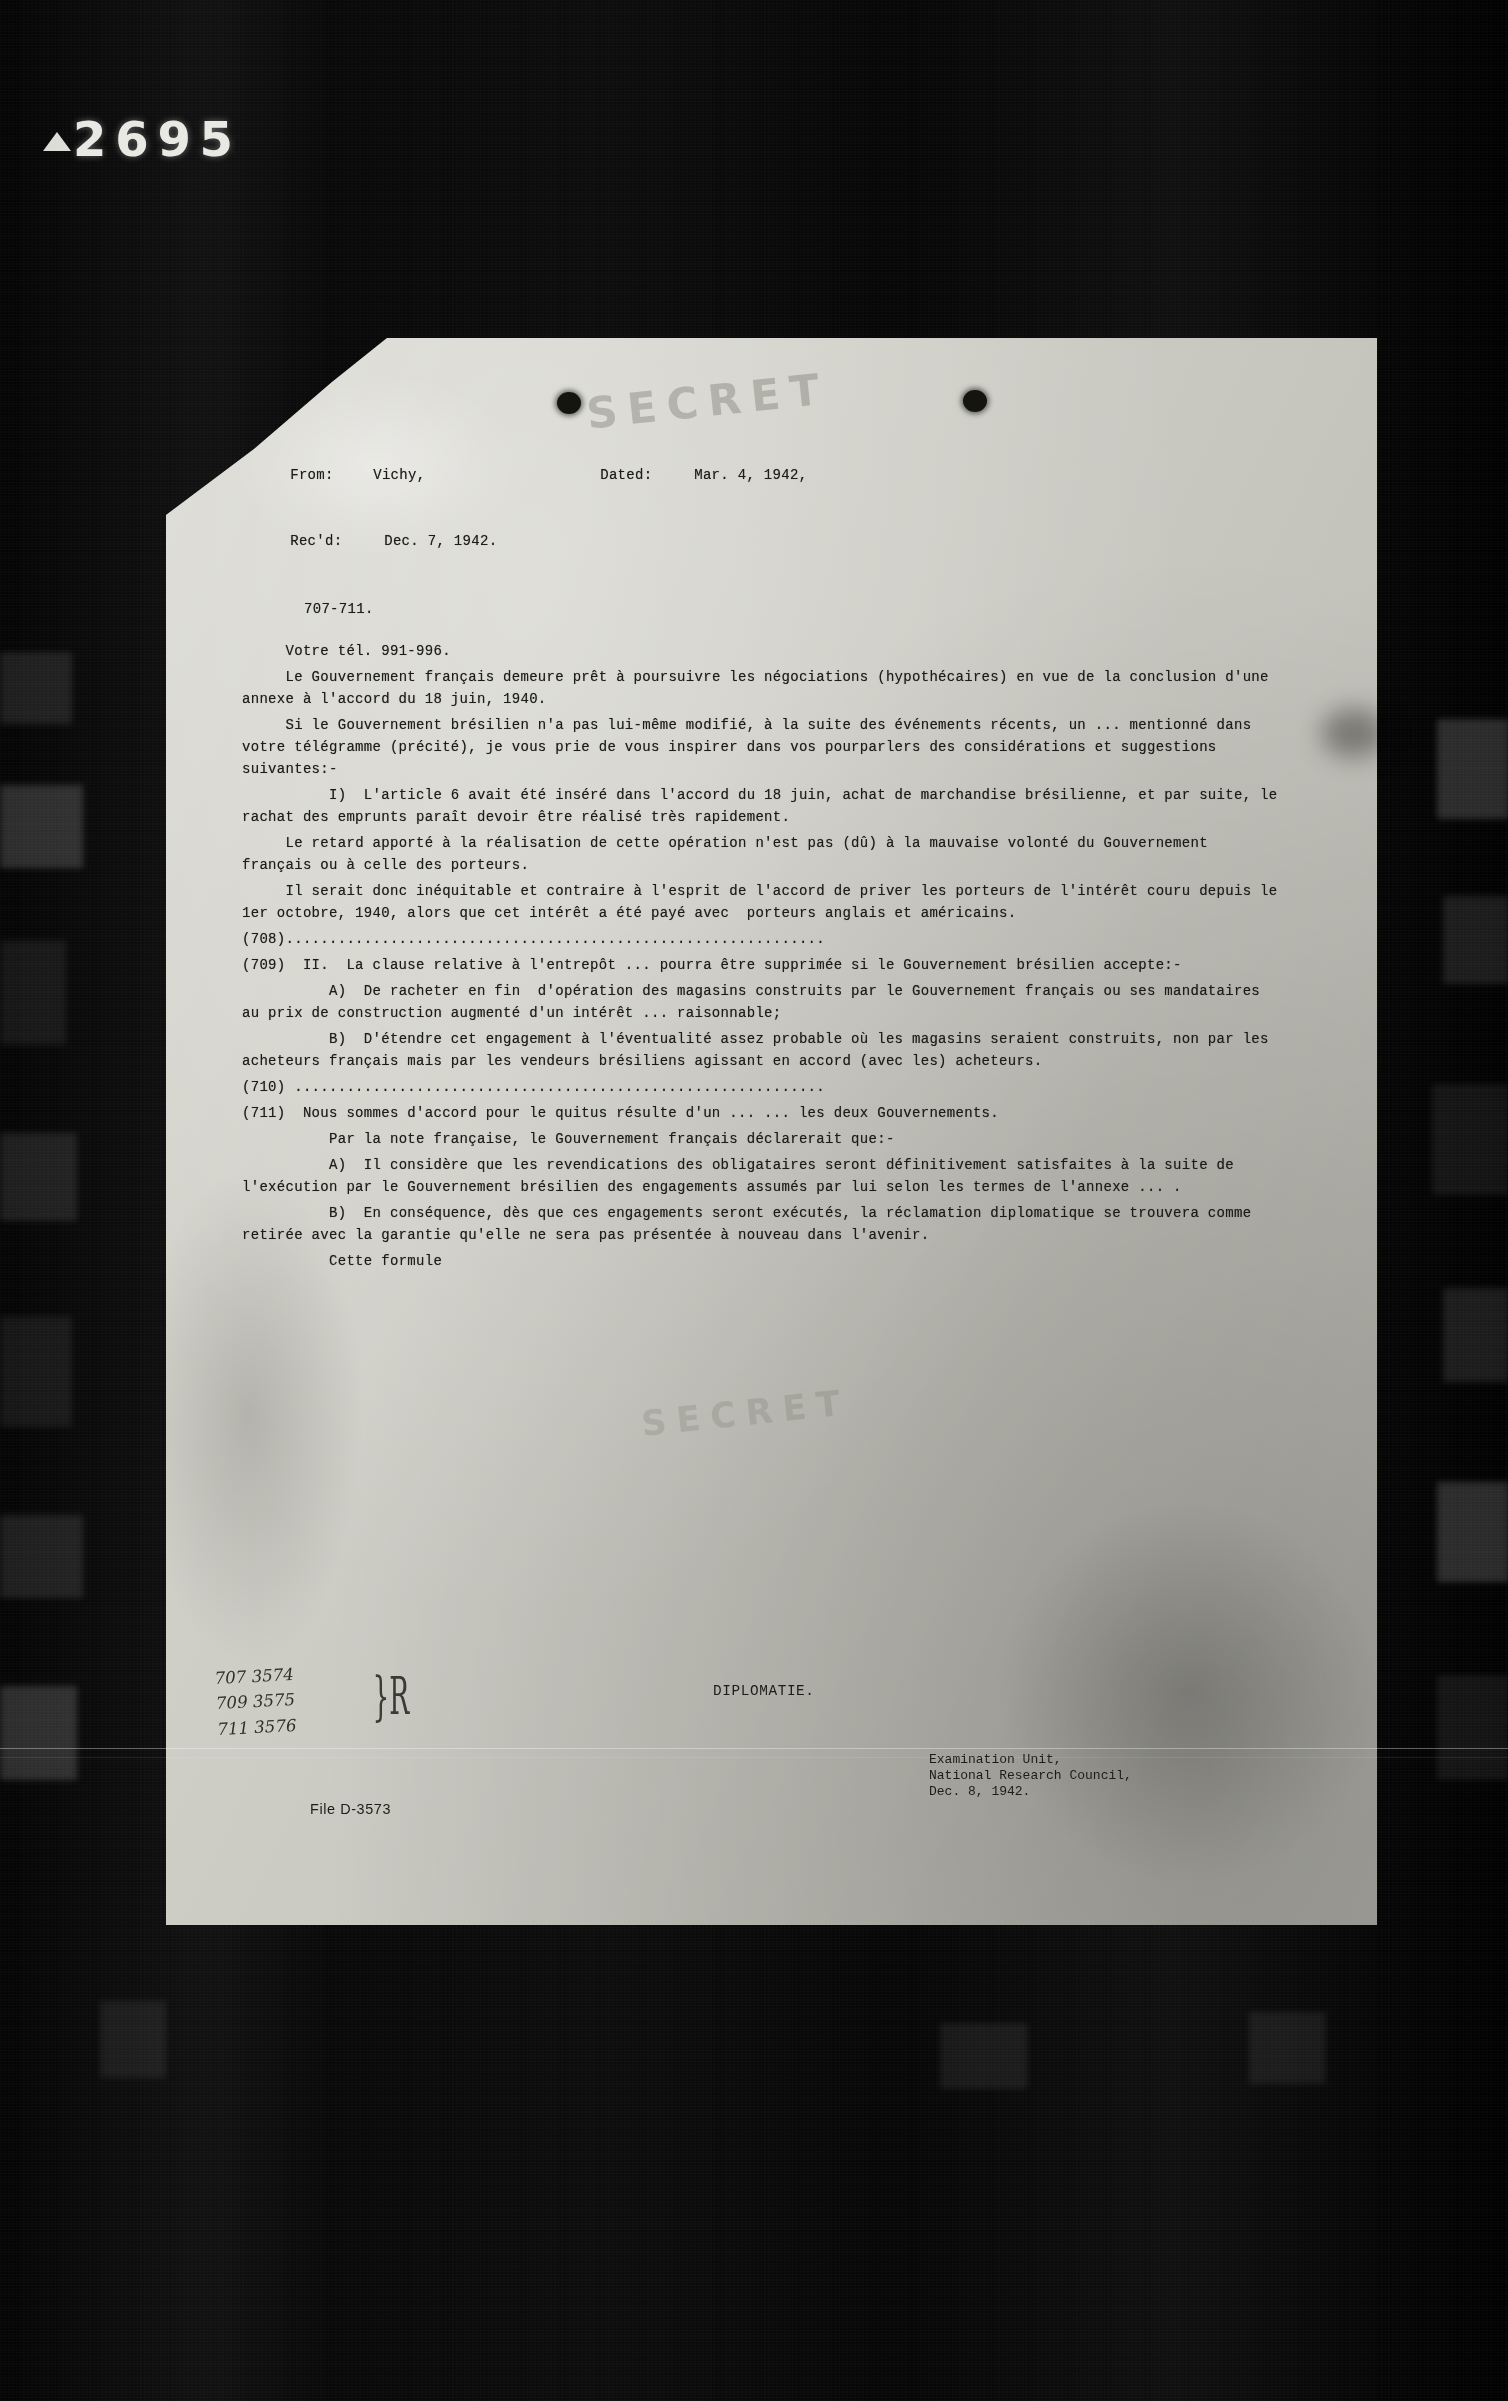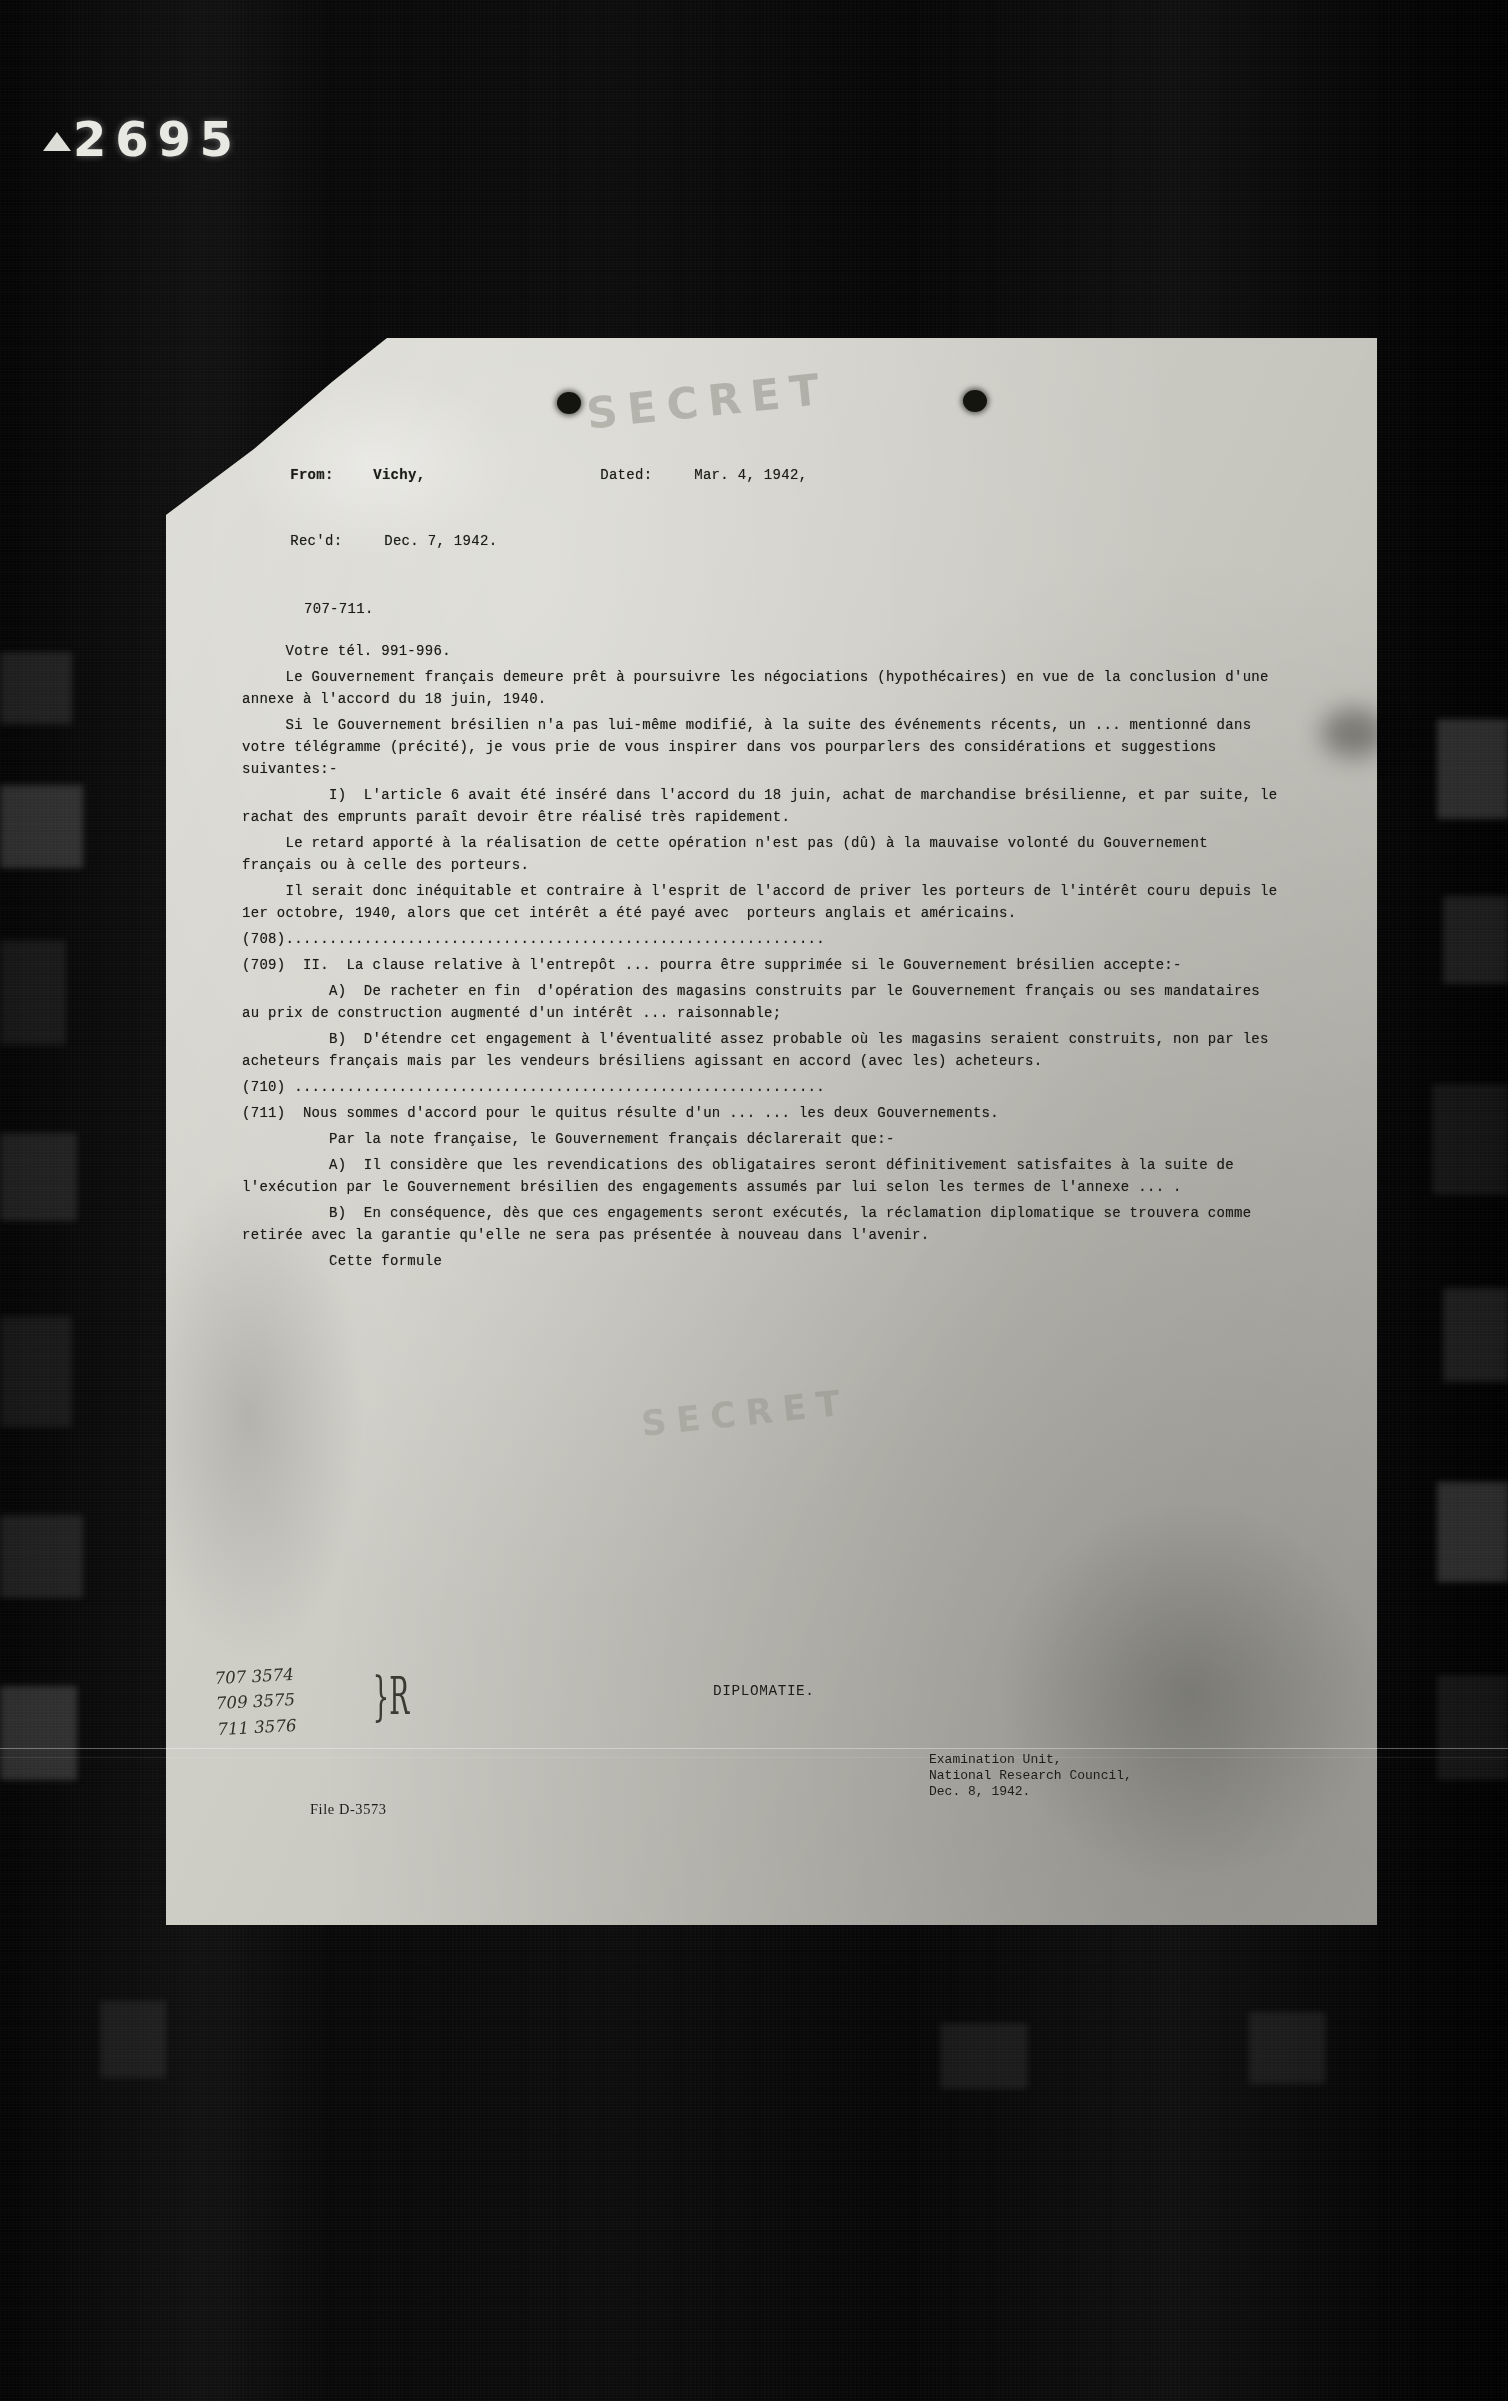--- a/index.html
+++ b/index.html
@@ -118,21 +118,21 @@
     font-family: "Liberation Mono", "DejaVu Sans Mono", monospace;
     font-size: 14px;
     line-height: 22px;
     letter-spacing: 0.3px;
     text-shadow: 0 0 0.8px rgba(0,0,0,0.45);
   }
   .hdr-row {
     display: flex;
     white-space: pre;
   }
-  .hdr-left { width: 310px; font-weight: bold; }
+  .hdr-left { width: 310px; }
   .hdr-label { display: inline-block; width: 83px; }
   .hdr-label2 { display: inline-block; width: 94px; }
   .gap-sm { height: 15.5px; }
   .gap-md { height: 24px; }
 
   .para { margin: 4px; white-space: pre-wrap; }
 
   
   #diplomatie {
     position: absolute;
@@ -151,21 +151,21 @@
     font-family: "Liberation Mono", "DejaVu Sans Mono", monospace;
     font-size: 13px;
     line-height: 16px;
     white-space: pre-line;
   }
   #file-ref {
     position: absolute;
     left: 310px;
     top: 1801px;
     color: #1d1d18;
-    font-family: Liberation Serif, serif;
+    font-family: Liberation Sans, sans-serif;
     font-size: 14.4px;
     letter-spacing: 0.6px;
   }
 
   
   #handwriting {
     position: absolute;
     left: 216px;
     top: 1664px;
     color: #23231c;

